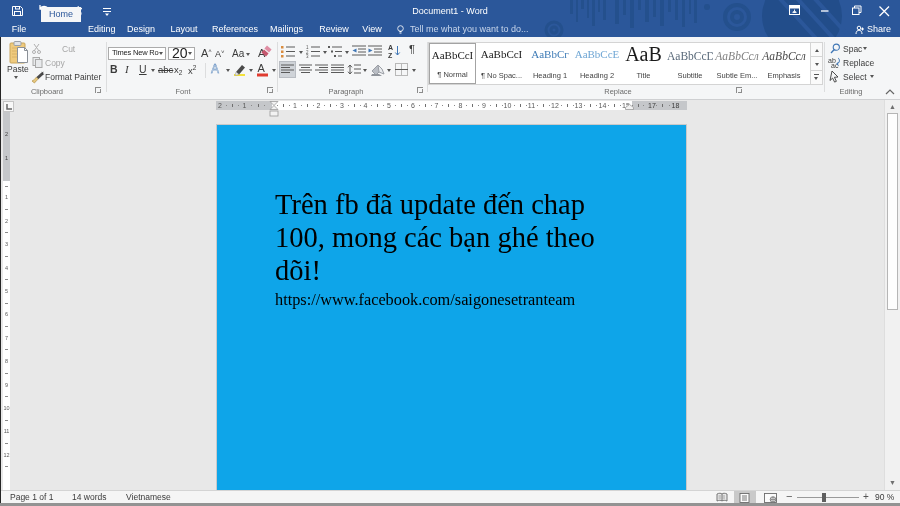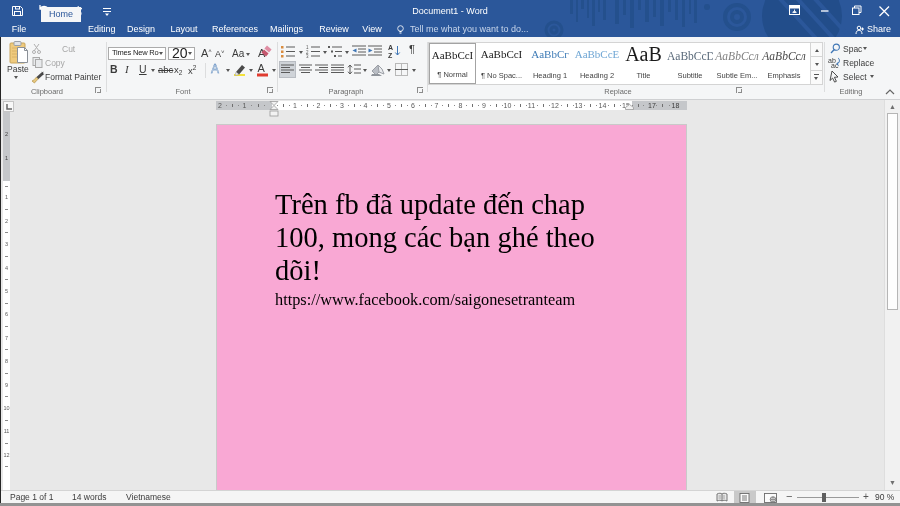--- a/index.html
+++ b/index.html
@@ -30,21 +30,21 @@
 .btn2 { position:absolute; font-size:10px; color:#3b3b3b; }
 
 
 #gallery { left:428px; top:5px; width:383px; height:43px; background:#ffffff; border:1px solid #d4d4d4; position:absolute; }
 .scell { position:absolute; top:6px; height:41px; text-align:center; overflow:hidden; }
 .sname { position:absolute; bottom:4px; width:100%; font-size:7.5px; color:#444; text-align:center; white-space:nowrap; }
 .sprev { position:absolute; top:5px; width:100%; text-align:center; font-family:"Liberation Serif", serif; white-space:nowrap; }
 
 
 #docarea { left:0; top:100px; width:900px; height:390px; background:#e8e8e8; position:absolute; }
-#page { left:216px; top:24px; width:471px; height:366px; background:#f9a8d4; border:1px solid #c9c9c9; border-bottom:none; position:absolute; }
+#page { left:216px; top:24px; width:471px; height:366px; background:#0ea5e9; border:1px solid #c9c9c9; border-bottom:none; position:absolute; }
 #doctext { left:58px; top:63px; width:340px; font-family:"Liberation Serif", serif; font-size:28.5px; line-height:33px; color:#000; position:absolute; white-space:nowrap; }
 #docurl { left:58px; top:165px; font-family:"Liberation Serif", serif; font-size:16.3px; color:#000; position:absolute; }
 
 
 #hruler { left:216px; top:1px; width:471px; height:9px; background:#c5c7ca; position:absolute; }
 #hrulerw { position:absolute; left:56px; top:0; width:360px; height:9px; background:#ffffff; }
 .rnum { position:absolute; top:0; font-size:7px; color:#595959; line-height:9px; transform:translateX(-50%); }
 .tickd { position:absolute; display:block; top:4px; width:1px; height:1px; background:#8a8a8a; }
 .tickm { position:absolute; display:block; top:3px; width:1px; height:3px; background:#6f6f6f; }
 #vruler { left:3px; top:12px; width:7px; height:378px; background:#c5c7ca; position:absolute; }

